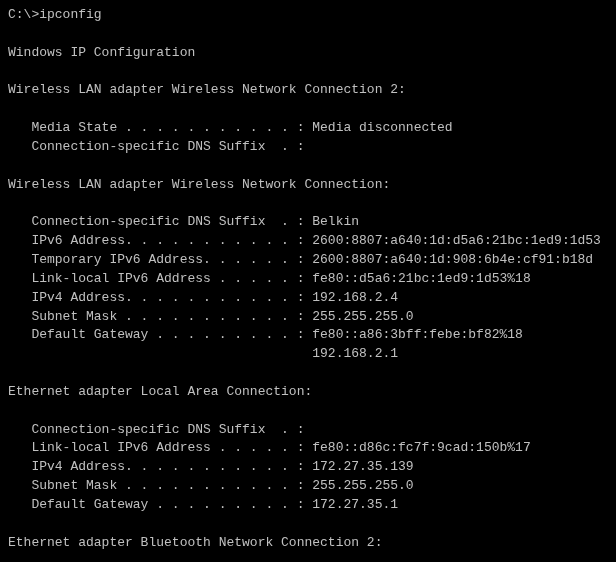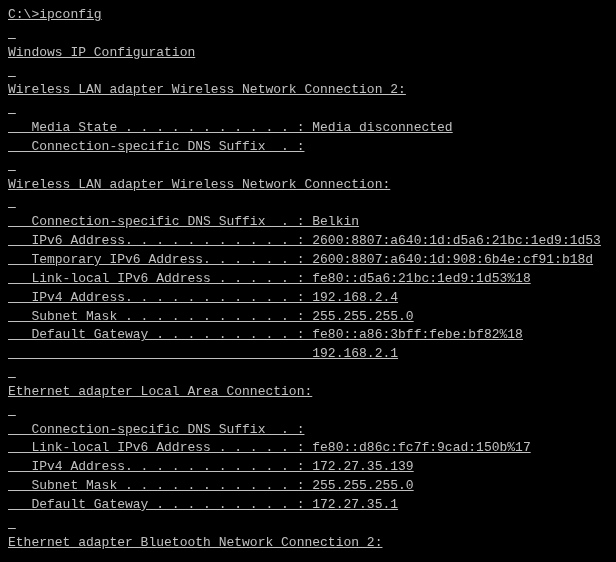--- a/index.html
+++ b/index.html
@@ -16,19 +16,18 @@
       width: 616px;
       min-height: 562px;
       padding: 6px 8px;
       overflow: hidden;
     }
     .terminal {
       white-space: pre;
     }
     .line {
       display: block;
-      text-decoration: underline;
     }
   </style>
 </head>
 <body>
 
 <div class="terminal" id="terminal-container"><span class="line">C:\&gt;ipconfig</span><span class="line">&nbsp;</span><span class="line">Windows IP Configuration</span><span class="line">&nbsp;</span><span class="line">Wireless LAN adapter Wireless Network Connection 2:</span><span class="line">&nbsp;</span><span class="line">   Media State . . . . . . . . . . . : Media disconnected</span><span class="line">   Connection-specific DNS Suffix  . :</span><span class="line">&nbsp;</span><span class="line">Wireless LAN adapter Wireless Network Connection:</span><span class="line">&nbsp;</span><span class="line">   Connection-specific DNS Suffix  . : Belkin</span><span class="line">   IPv6 Address. . . . . . . . . . . : 2600:8807:a640:1d:d5a6:21bc:1ed9:1d53</span><span class="line">   Temporary IPv6 Address. . . . . . : 2600:8807:a640:1d:908:6b4e:cf91:b18d</span><span class="line">   Link-local IPv6 Address . . . . . : fe80::d5a6:21bc:1ed9:1d53%18</span><span class="line">   IPv4 Address. . . . . . . . . . . : 192.168.2.4</span><span class="line">   Subnet Mask . . . . . . . . . . . : 255.255.255.0</span><span class="line">   Default Gateway . . . . . . . . . : fe80::a86:3bff:febe:bf82%18</span><span class="line">                                       192.168.2.1</span><span class="line">&nbsp;</span><span class="line">Ethernet adapter Local Area Connection:</span><span class="line">&nbsp;</span><span class="line">   Connection-specific DNS Suffix  . :</span><span class="line">   Link-local IPv6 Address . . . . . : fe80::d86c:fc7f:9cad:150b%17</span><span class="line">   IPv4 Address. . . . . . . . . . . : 172.27.35.139</span><span class="line">   Subnet Mask . . . . . . . . . . . : 255.255.255.0</span><span class="line">   Default Gateway . . . . . . . . . : 172.27.35.1</span><span class="line">&nbsp;</span><span class="line">Ethernet adapter Bluetooth Network Connection 2:</span><span class="line">&nbsp;</span></div>
 
 </body></html>

